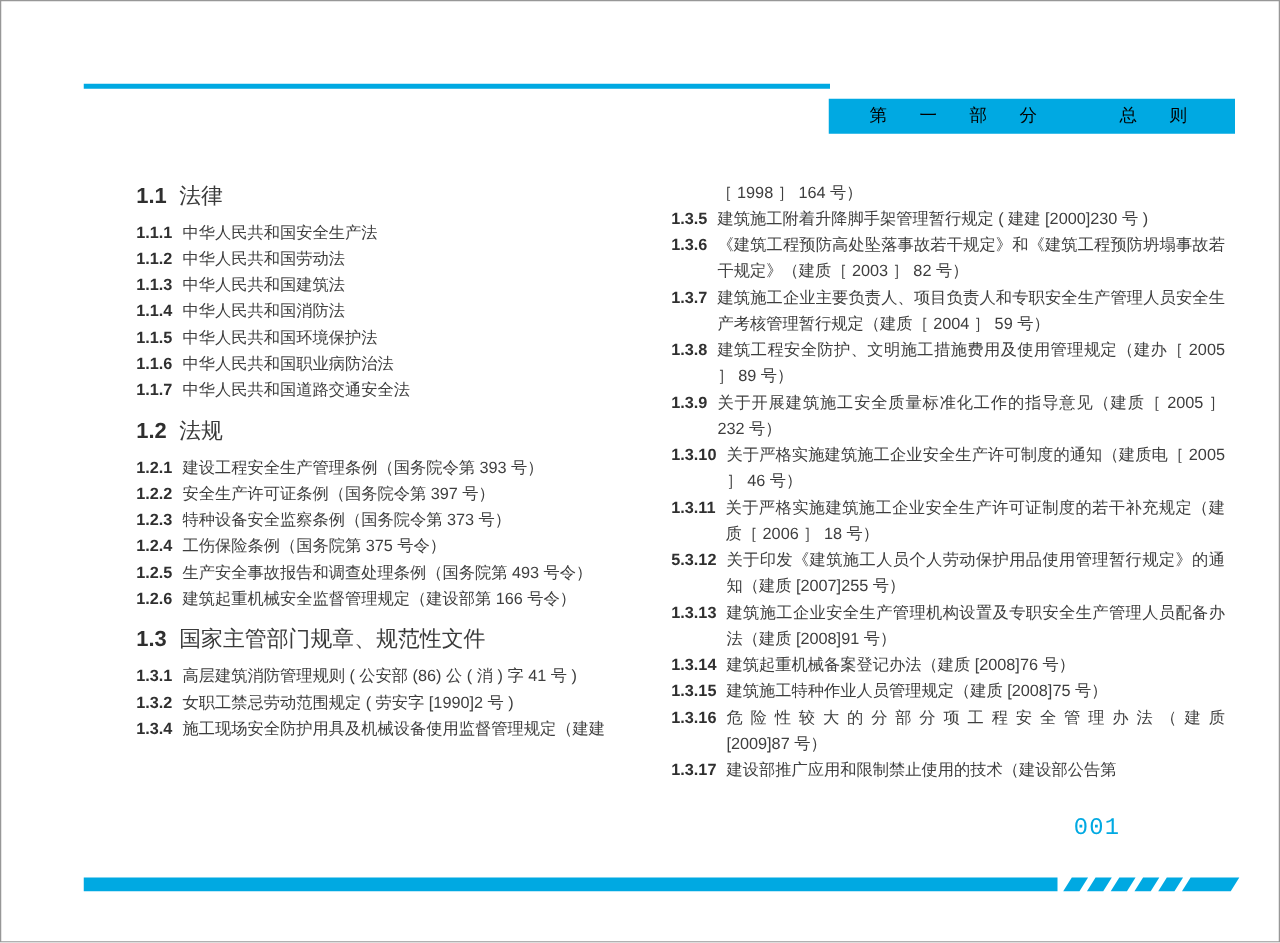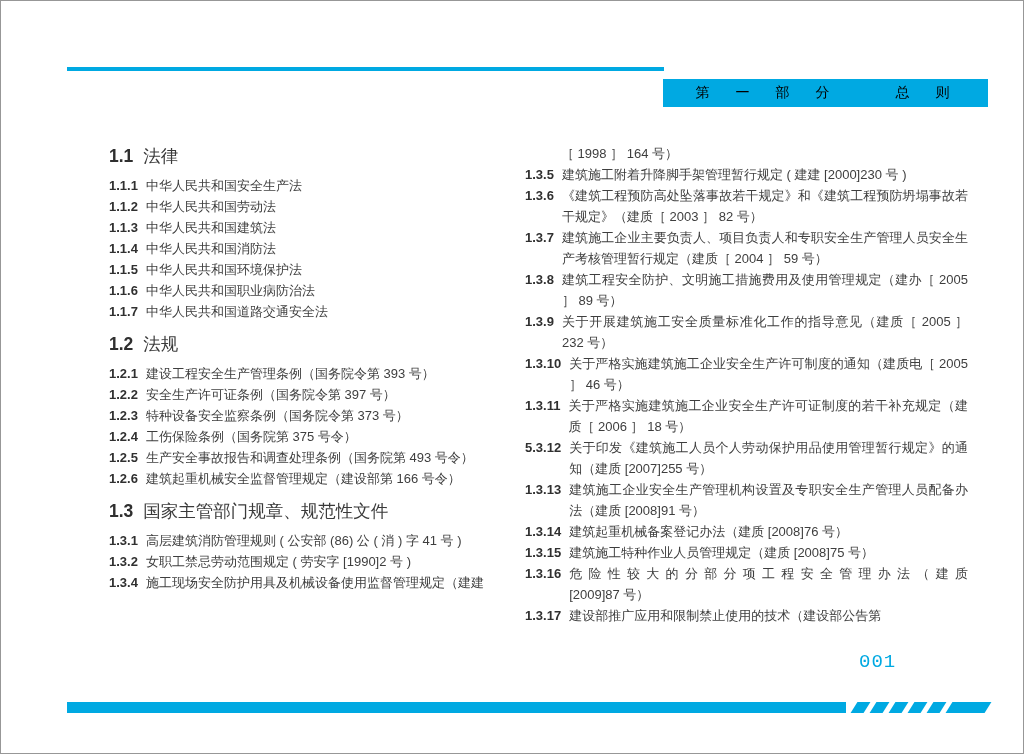--- a/index.html
+++ b/index.html
@@ -45,21 +45,21 @@
     font-size: 29px;
     font-weight: 500;
     color: #14ade8;
     white-space: nowrap;
     letter-spacing: 0.5px;
   }
 
   
   .col { position: absolute; top: 142px; }
   .col-left  { left: 108px; width: 400px; }
-  .col-right { left: 524px; width: 443px; }
+  .col-right { left: 536px; width: 443px; }
 
   .sec-heading {
     font-size: 17.5px;
     line-height: 26px;
     color: #3a3a3a;
     margin: 9px 0 6px 0;
   }
   .sec-heading:first-child { margin-top: 0; }
   .sec-num { font-weight: 700; margin-right: 10px; color: #2f2f2f; }
 

